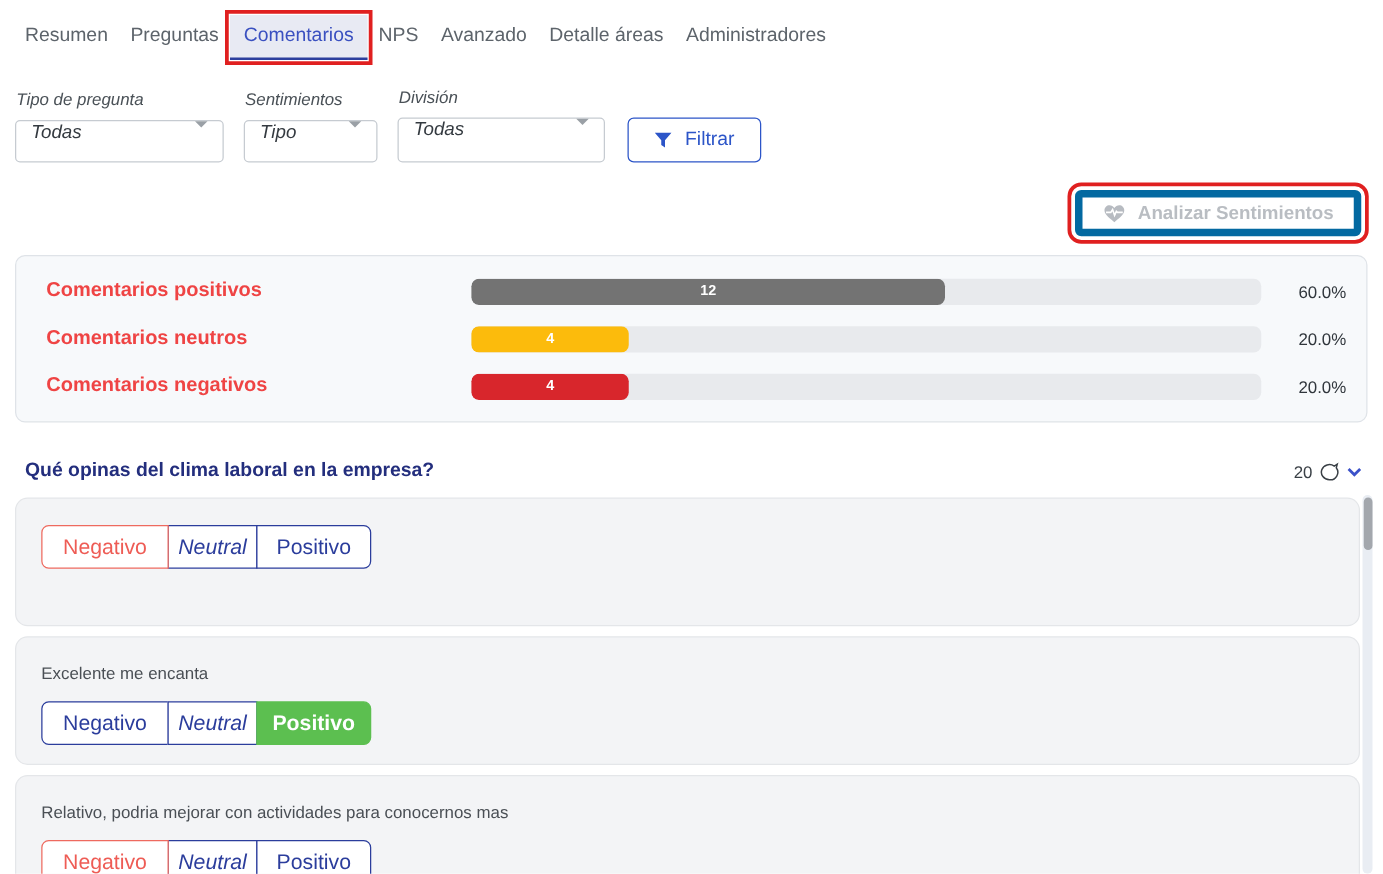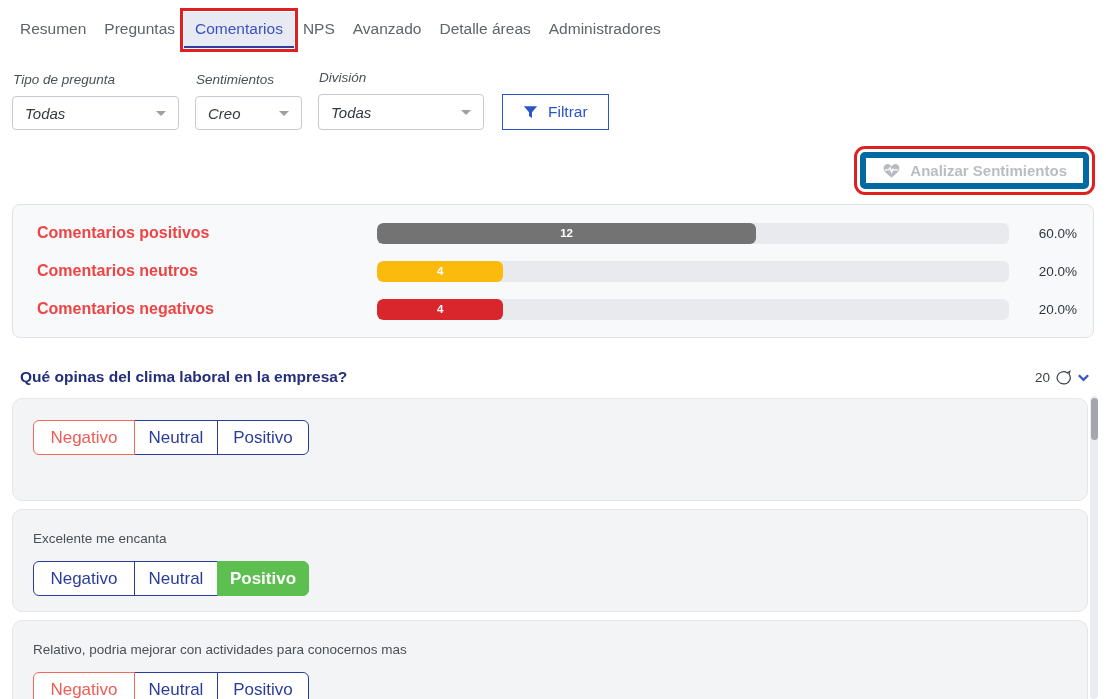--- a/index.html
+++ b/index.html
@@ -10,28 +10,28 @@
   
   .tabs { display:flex; align-items:flex-start; padding:12px 11px 0; height:50px; }
   .tab { font-size:15.5px; color:#5d646b; padding:8px 9px 10px; cursor:pointer; white-space:nowrap; }
   .tab.active { color:#3a50c0; background:#e8eaf3; border-bottom:2.5px solid #2c3f9e;
     padding:8px 11px 8px; outline:3px solid #e02020; outline-offset:1px; }
 
   
   .filters { display:flex; align-items:flex-end; gap:16px; margin:20px 12px 0; }
   .filter-group { display:flex; flex-direction:column;font-style:italic; }
   .filter-label { font-size:13.5px; color:#4a5157; margin:0 0 9px 1px; }
-  .select { display:flex; align-items:center; justify-content:space-between; height:34px;
+  .select { display:flex; justify-content:space-between; height:34px;
     border:1px solid #c6cbd1; border-radius:4px; background:#fff; padding:0 12px;
     font-size:15px; color:#343a40; cursor:pointer; }
   .select .caret { width:0; height:0; border-left:5px solid transparent; border-right:5px solid transparent;
     border-top:5px solid #9aa0a6; margin-left:14px; }
   .sel-1 { width:167px; } .sel-2 { width:107px; } .sel-3 { width:166px; height:36px; }
   .btn-filter { display:flex; align-items:center; gap:10px; height:36px; padding:0 20px;
-    background:#fff; border:1.5px solid #2c55c8; border-radius:0; color:#2c55c8;
+    background:#fff; border:1.5px solid #2c55c8; border-radius:5px; color:#2c55c8;
     font-size:15.5px; cursor:pointer; margin-left:2px; }
 
   
   .actions-row { display:flex; justify-content:flex-end; margin:22px 12px 0; }
   .btn-analyze { display:flex; align-items:center; gap:9px; height:37px; padding:0 16px;
     background:#fff; border:6px solid #0369a1; border-radius:5px; color:#b9bdc2;
     font-size:15px; font-weight:700; outline:3px solid #e02020; outline-offset:3px; margin-right:5px; }
 
   
   .summary-panel { margin:15px 12px 0; border:1px solid #dfe3e8; border-radius:8px;
@@ -53,21 +53,21 @@
   .comments { position:relative; margin:0 12px; width:1076px; }
   .card { background:#f3f4f6; border:1px solid #e4e6e9; border-radius:10px;
     padding:21px 20px 16px; margin-bottom:8px; height:103px; }
   .card.cut { height:80px; border-bottom:none; border-radius:10px 10px 0 0; }
   .comment-text { font-size:13.5px; color:#4a4f55; margin-bottom:15px; }
   .sentiment-group { display:inline-flex; }
   .sentiment-btn { height:35px; background:#fff; border:1px solid #2b3d9c; color:#2b3d9c;
     font-size:17px; cursor:pointer; margin-left:-1px; position:relative;
     font-family:"Liberation Sans","DejaVu Sans",sans-serif; }
   .sb-neg { width:102px; margin-left:0; border-radius:6px 0 0 6px; }
-  .sb-neu { width:84px; }
+  .sb-neu { width:72px;font-style:italic; }
   .sb-pos { width:92px; border-radius:0 6px 6px 0; }
   .neg-selected { color:#ee5c55; border-color:#ee6a5f; z-index:2; }
   .pos-selected { background:#5cbf50; border-color:#5cbf50; color:#fff; font-weight:700; z-index:2; }
 
   
   .scrollbar { position:absolute; top:396px; right:8px; width:8px; height:303px;
     background:#e9edf3; border-radius:4px; }
   .scroll-thumb { position:absolute; top:2px; left:0.5px; width:7px; height:42px;
     background:#a3a7ad; border-radius:4px; }
 
@@ -92,21 +92,21 @@
     <div class="filter-group">
       <div class="filter-label">Tipo de pregunta</div>
       <div class="select sel-1">
         <span>Todas</span>
         <span class="caret"></span>
       </div>
     </div>
     <div class="filter-group">
       <div class="filter-label">Sentimientos</div>
       <div class="select sel-2">
-        <span>Creo</span>
+        <span>Tipo</span>
         <span class="caret"></span>
       </div>
     </div>
     <div class="filter-group">
       <div class="filter-label">División</div>
       <div class="select sel-3">
         <span>Todas</span>
         <span class="caret"></span>
       </div>
     </div>

